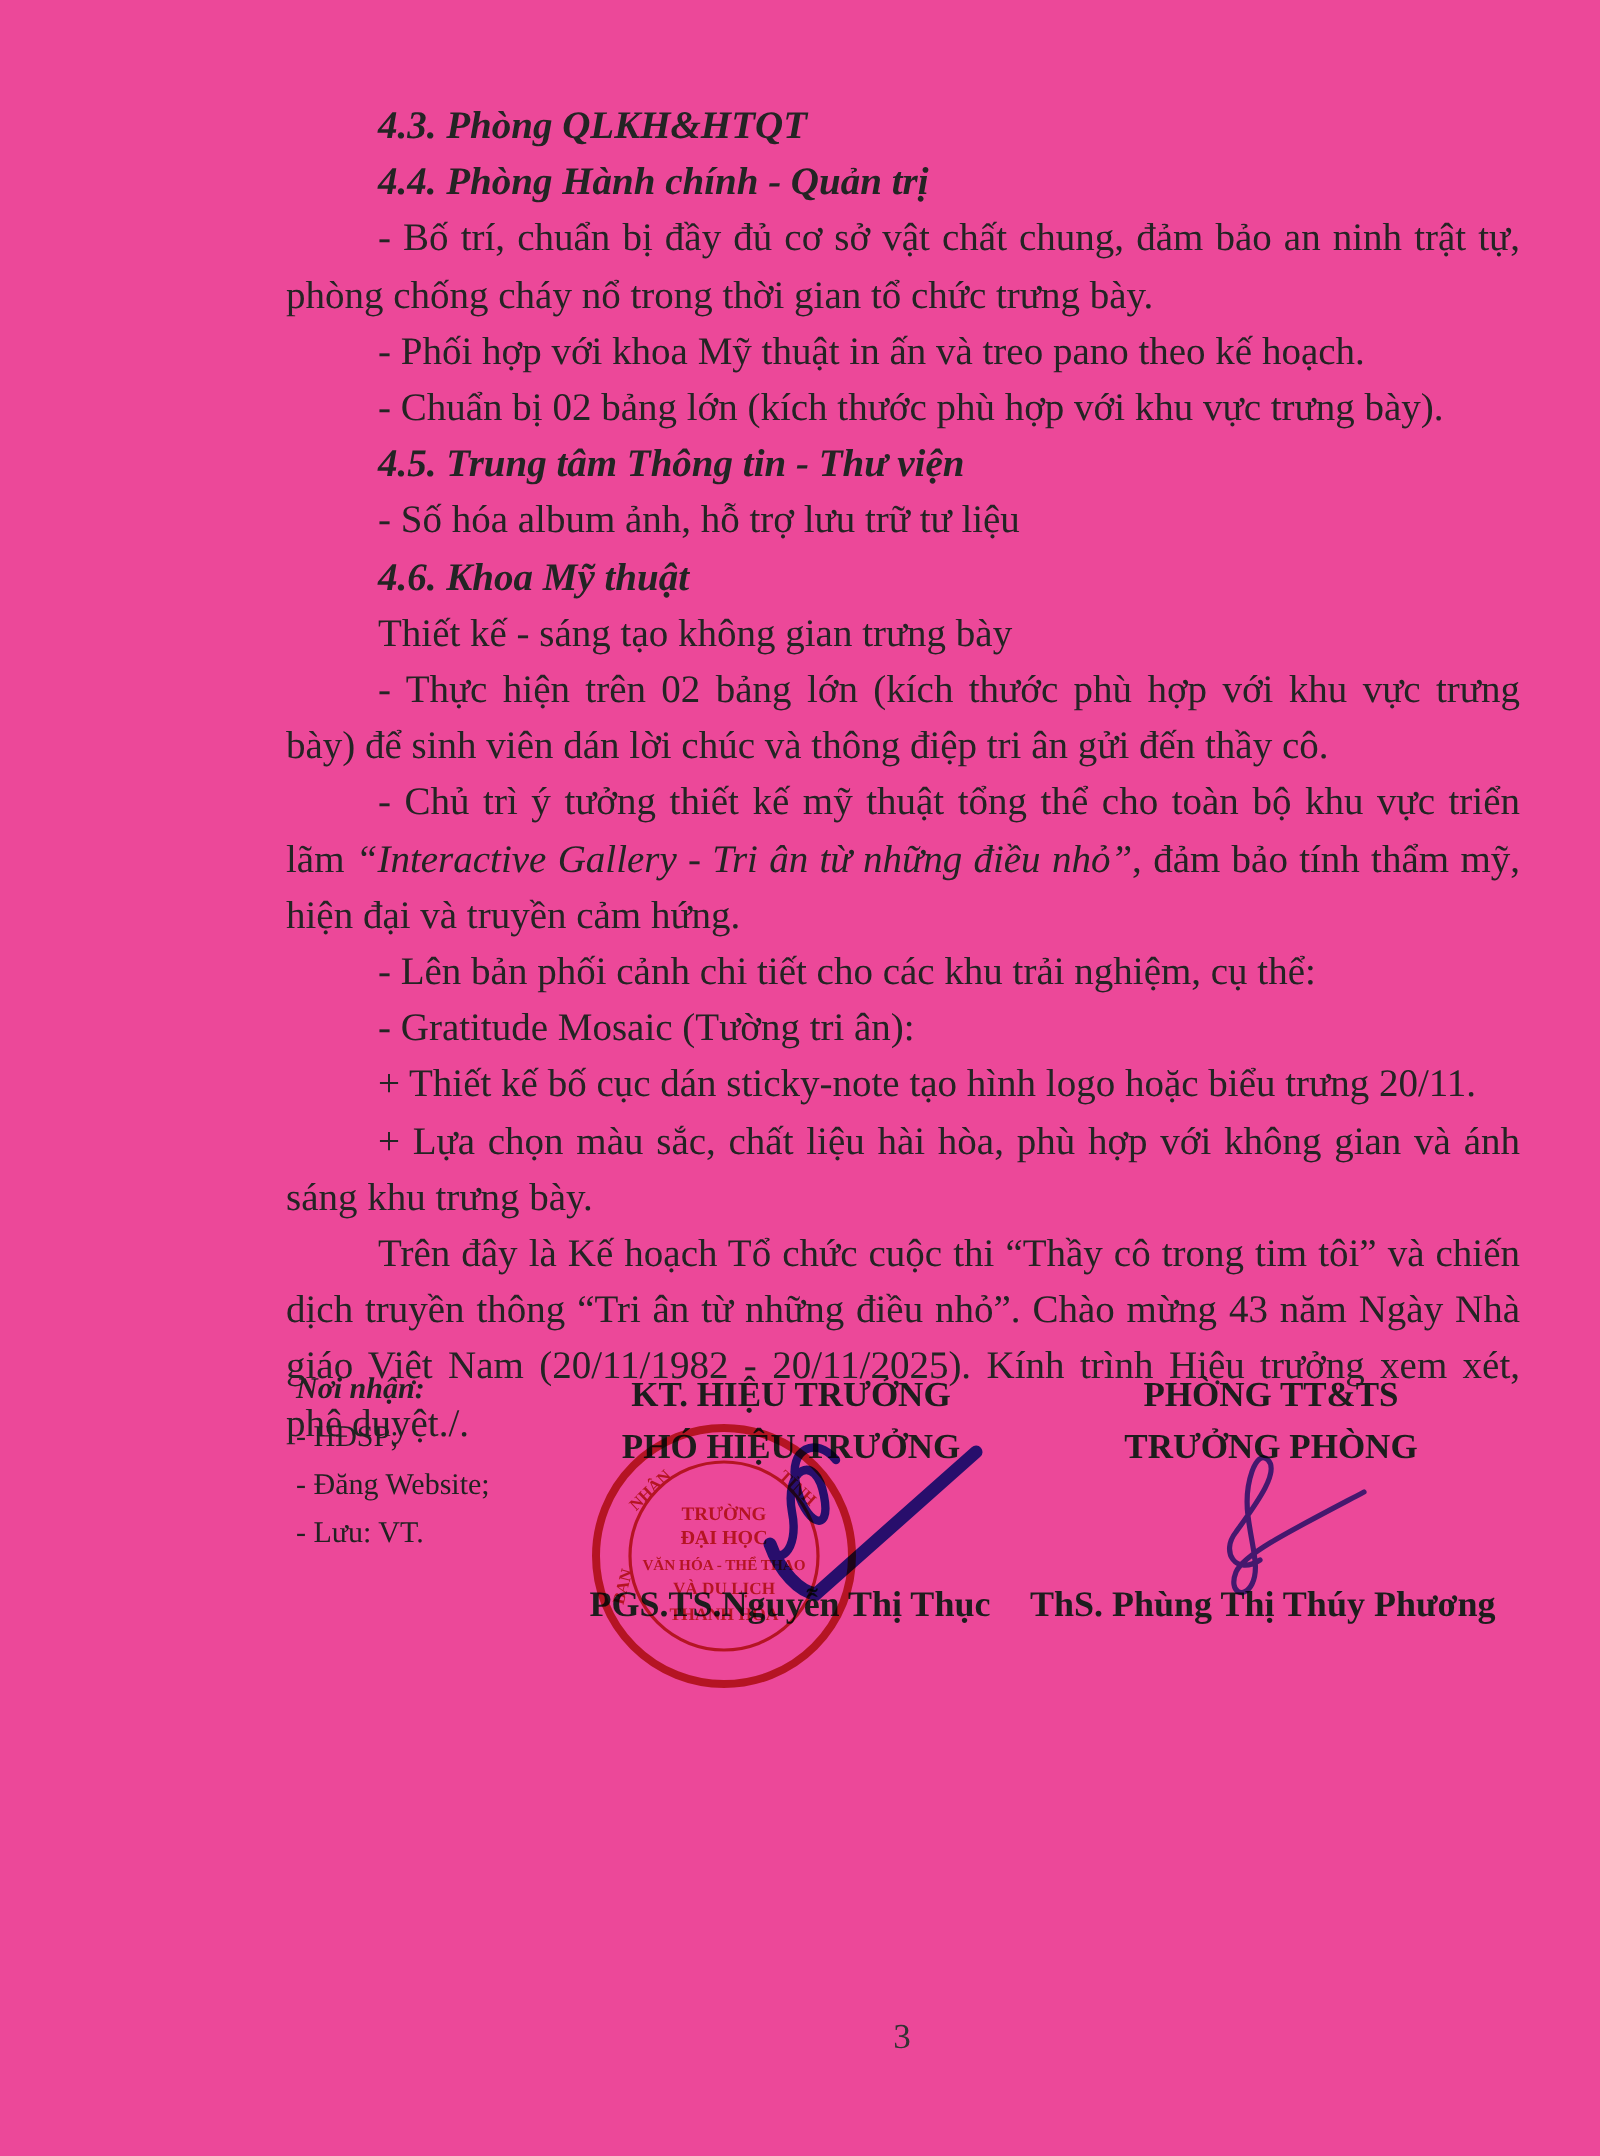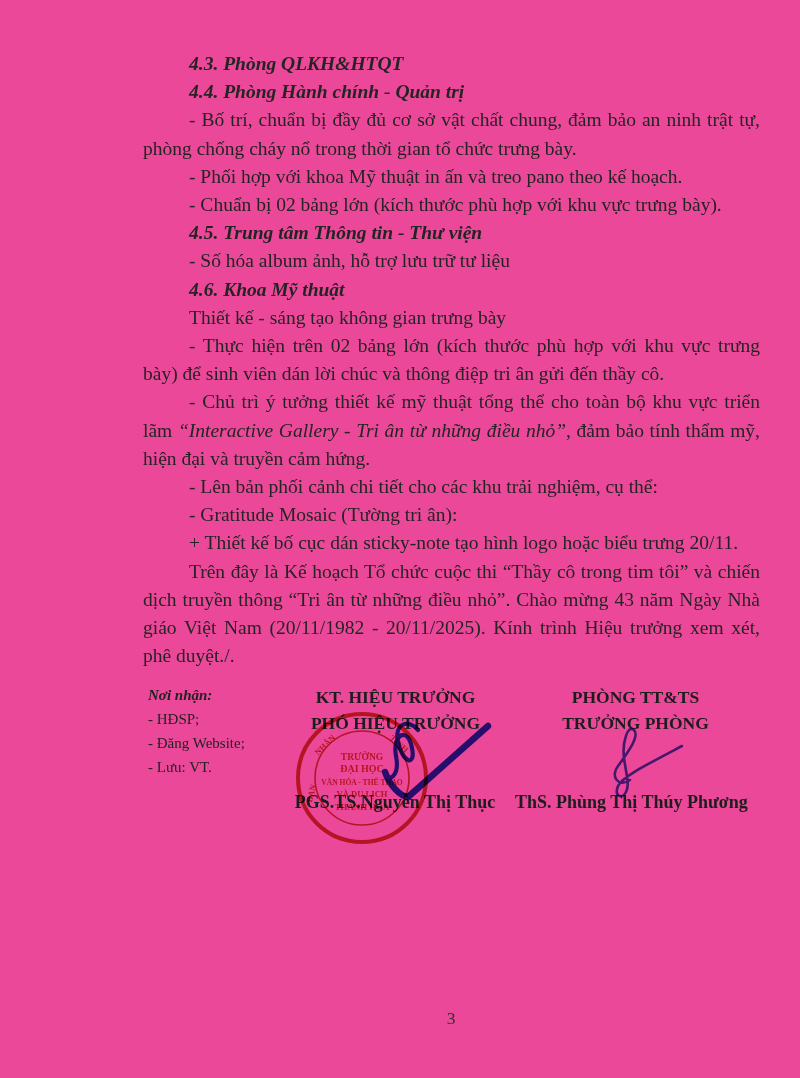--- a/index.html
+++ b/index.html
@@ -40,20 +40,21 @@
     <p>- Chuẩn bị 02 bảng lớn (kích thước phù hợp với khu vực trưng bày).</p>
     <p class="heading">4.5. Trung tâm Thông tin - Thư viện</p>
     <p>- Số hóa album ảnh, hỗ trợ lưu trữ tư liệu</p>
     <p class="heading">4.6. Khoa Mỹ thuật</p>
     <p>Thiết kế - sáng tạo không gian trưng bày</p>
     <p>- Thực hiện trên 02 bảng lớn (kích thước phù hợp với khu vực trưng bày) để sinh viên dán lời chúc và thông điệp tri ân gửi đến thầy cô.</p>
     <p><span>- Chủ trì ý tưởng thiết kế mỹ thuật tổng thể cho toàn bộ khu vực triển lãm </span><span class="em-seg">“Interactive Gallery - Tri ân từ những điều nhỏ”</span><span>, đảm bảo tính thẩm mỹ, hiện đại và truyền cảm hứng.</span></p>
     <p>- Lên bản phối cảnh chi tiết cho các khu trải nghiệm, cụ thể:</p>
     <p>- Gratitude Mosaic (Tường tri ân):</p>
     <p>+ Thiết kế bố cục dán sticky-note tạo hình logo hoặc biểu trưng 20/11.</p>
+    <p>+ Lựa chọn màu sắc, chất liệu hài hòa, phù hợp với không gian và ánh sáng khu trưng bày.</p>
     <p>Trên đây là Kế hoạch Tổ chức cuộc thi “Thầy cô trong tim tôi” và chiến dịch truyền thông “Tri ân từ những điều nhỏ”. Chào mừng 43 năm Ngày Nhà giáo Việt Nam (20/11/1982 - 20/11/2025). Kính trình Hiệu trưởng xem xét, phê duyệt./.</p>
   </div>
 
   <div class="recipients">
     <div class="label">Nơi nhận:</div>
     <div>- HĐSP;</div>
     <div>- Đăng Website;</div>
     <div>- Lưu: VT.</div>
   </div>
 

